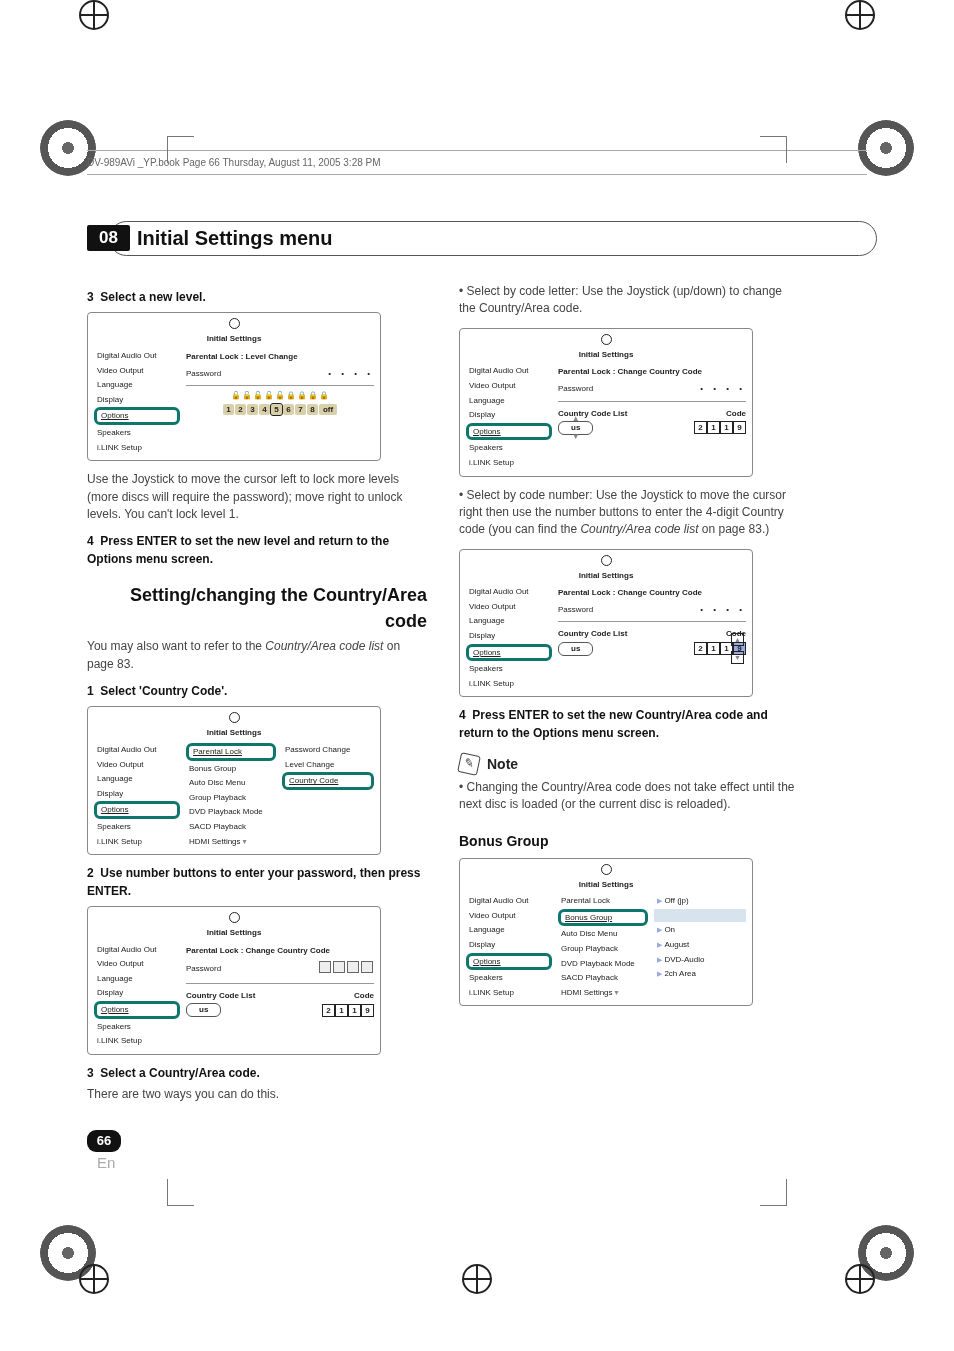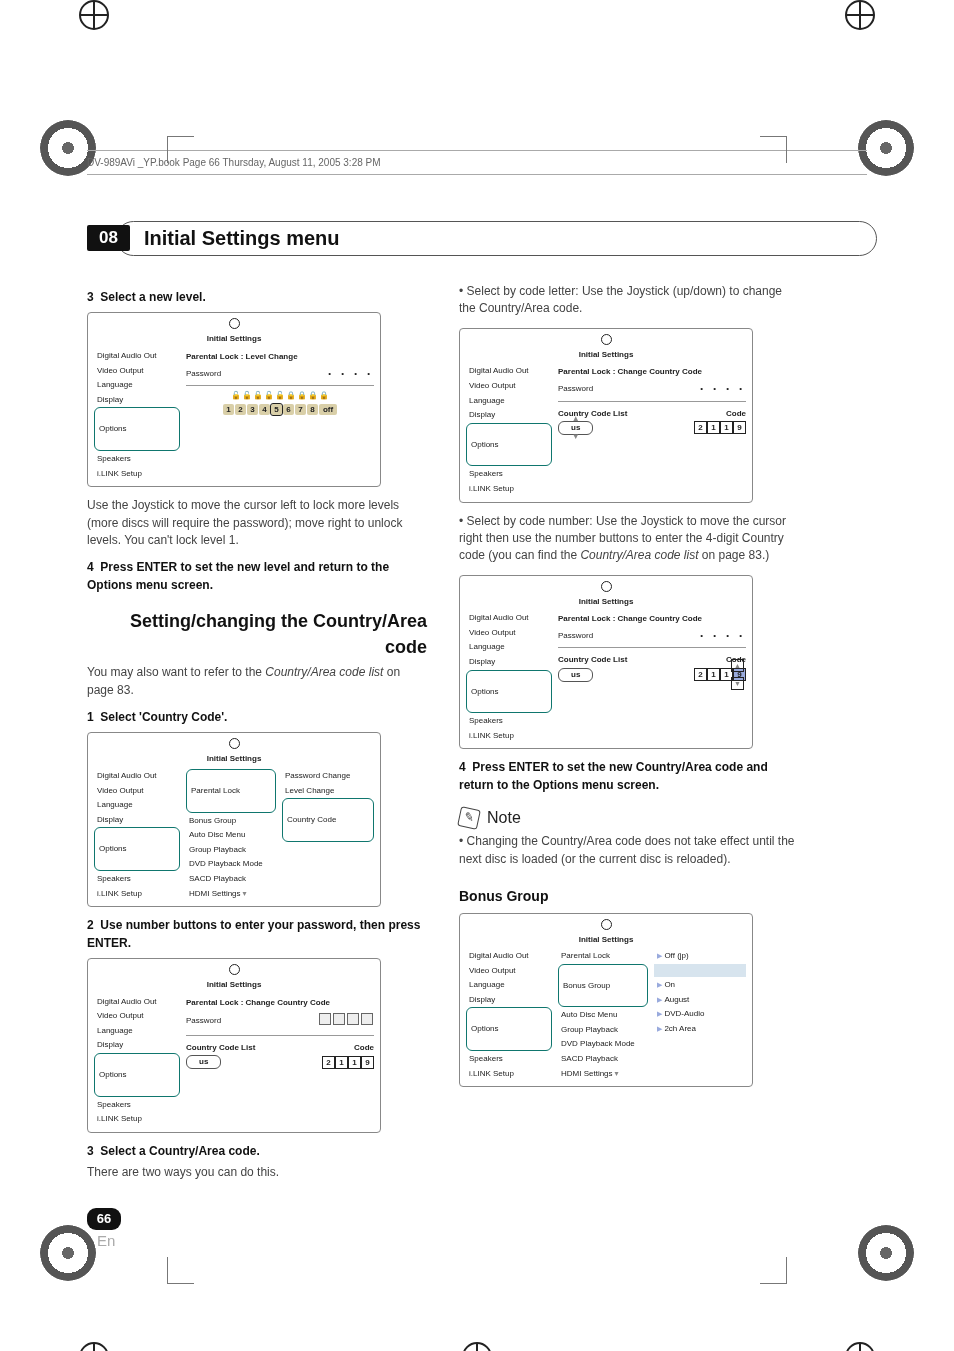--- a/index.html
+++ b/index.html
@@ -33,21 +33,21 @@
     width: 780px;
     margin: 0 auto;
     padding: 150px 0 120px 0;
   }
   .header-line {
     font-size: 10px; color: #666; margin-bottom: 50px;
     border-top: 1px solid #aaa; border-bottom: 1px solid #aaa;
     padding: 6px 0;
   }
   .chapter-bar {
-    display: flex; align-items: center; gap: 14px; margin-bottom: 28px;
+    display: flex; align-items: center; gap: 7px; margin-bottom: 28px;
   }
   .chapter-num {
     background: #111; color: #fff; font-weight: bold; font-size: 17px;
     padding: 3px 12px; border-radius: 2px;
   }
   .chapter-title {
     font-size: 20px; font-weight: bold; color: #111;
     flex: 1; position: relative;
   }
   .chapter-pill {
@@ -61,36 +61,36 @@
   .body-text { margin: 4px 0 10px 0; }
   .italic { font-style: italic; }
   .section-h { font-weight: bold; color: #111; font-size: 18px; margin: 14px 0 4px 0; text-align: right; }
   .subsection-h { font-weight: bold; color: #111; font-size: 14px; margin: 18px 0 6px 0; }
   .note-row { display: flex; align-items: center; gap: 8px; margin: 12px 0 4px 0; }
   .note-icon {
     width: 18px; height: 18px; border: 1px solid #444; border-radius: 3px;
     display: flex; align-items: center; justify-content: center; font-size: 12px;
     transform: rotate(12deg); color:#444;
   }
-  .note-label { font-weight: normal; font-size: 16px; color:#222;}
+  .note-label { font-weight: bold; font-size: 14px; color:#222;}
   
   .menu-box {
     border: 1px solid #888; border-radius: 4px; padding: 5px 6px 6px 6px;
     margin: 6px 0 10px 0; font-size: 8px; color: #222; background: #fff;
     width: 280px;
   }
   .menu-title { display:flex; align-items:center; gap:4px; font-weight:bold; font-size:8px; margin-bottom:4px;flex-direction:column;}
   .menu-title .disc-ic { width:9px;height:9px;border:1px solid #222;border-radius:50%; display:inline-block;}
   .menu-cols { display: flex; gap: 6px; }
   .mcol { display: flex; flex-direction: column; gap: 1px; }
   .mcol-a { width: 86px; }
   .mcol-b { width: 90px; }
   .mcol-c { flex: 1; }
   .mitem { padding: 1px 3px; white-space: nowrap;}
-  .sel { border: 1px solid #0f766e; border-radius: 6px; padding: 15px 4px; }
+  .sel { border: 3px solid #0f766e; border-radius: 6px; padding: 0 4px; text-decoration: underline; }
   .subpanel {
     border-top: 1px solid #999; margin-top: 3px; padding-top: 4px;
   }
   .row-sp { display:flex; justify-content:space-between; align-items:center; margin:2px 0;}
   .pwd-dots { letter-spacing: 4px; }
   .pwd-boxes span {
     display:inline-block;width:10px;height:10px;border:1px solid #666;margin:0 1px;background:#eee;
   }
   .code-boxes span {
     display:inline-block;width:11px;height:11px;border:1px solid #222;margin:0;

